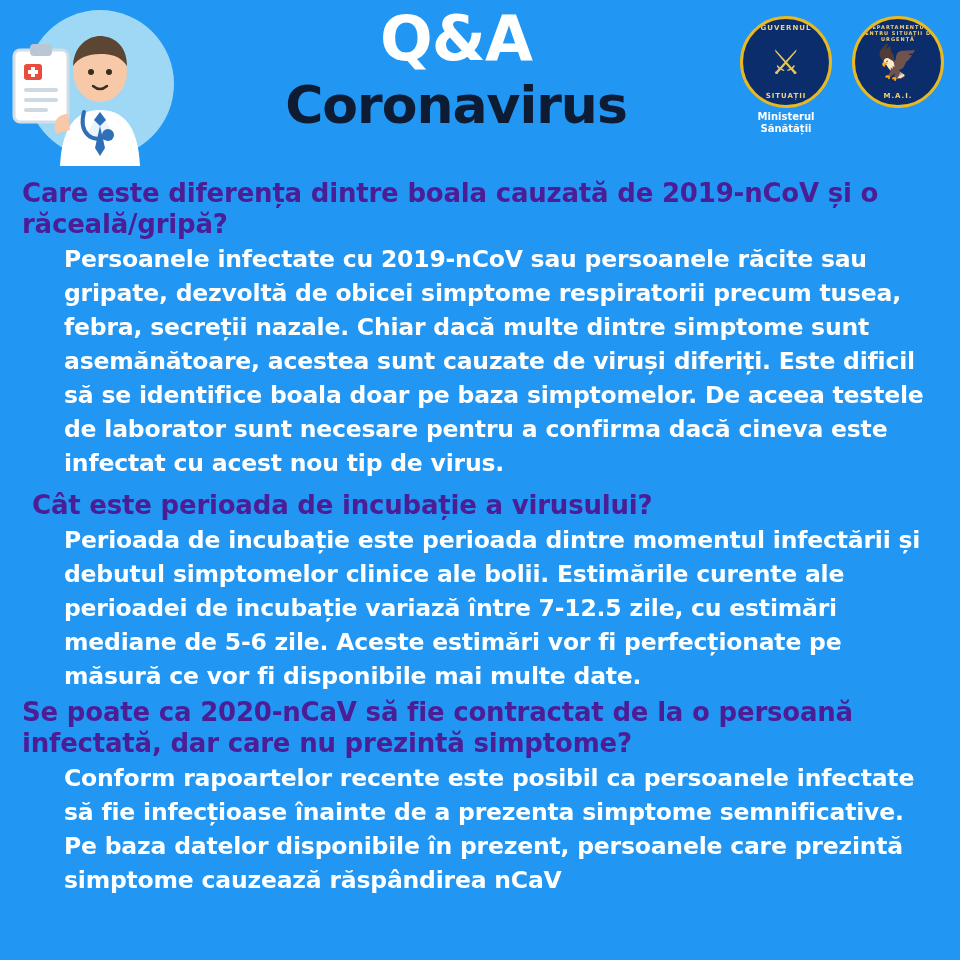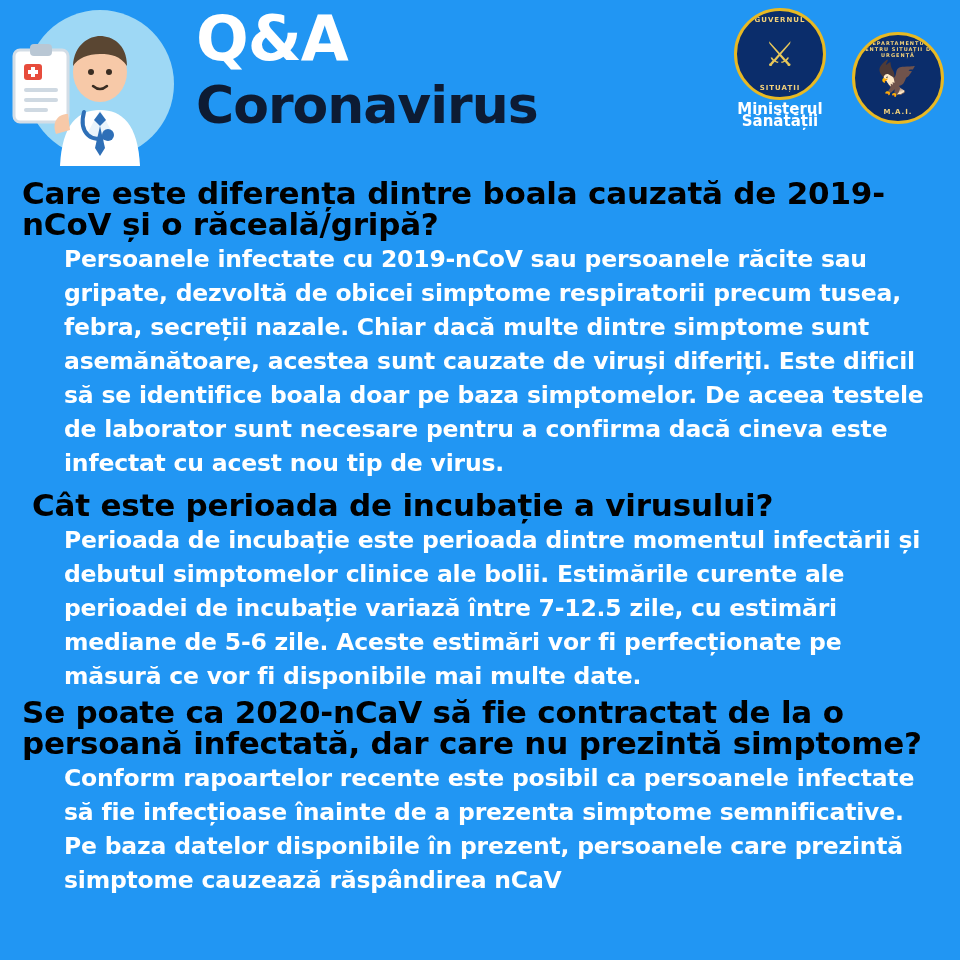--- a/index.html
+++ b/index.html
@@ -32,45 +32,45 @@
     left: 8px;
     top: 6px;
     width: 172px;
     height: 160px;
   }
   .title-block {
     position: absolute;
     left: 196px;
     top: 6px;
     width: 520px;
-    text-align: left;
+    text-align: center;
   }
   .title-qa {
     font-family: "DejaVu Sans", sans-serif;
     font-weight: bold;
     font-size: 62px;
     line-height: 66px;
     color: #ffffff;
     letter-spacing: -1px;
   }
   .title-corona {
     font-family: "DejaVu Sans", sans-serif;
     font-weight: bold;
     font-size: 52px;
     line-height: 66px;
     color: #0d1b33;
     letter-spacing: -1px;
   }
   .logos {
     position: absolute;
     right: 10px;
-    top: 8px;
+    top: 16px;
     display: flex;
-    gap: 14px;
-    align-items: flex-end;
+    gap: 8px;
+    align-items: flex-start;
   }
   .logo-wrap {
     text-align: center;
     width: 104px;
   }
   .seal {
     width: 92px;
     height: 92px;
     margin: 0 auto;
     border-radius: 50%;
@@ -97,34 +97,34 @@
     top: auto;
     bottom: 5px;
   }
   .seal .crest {
     font-size: 34px;
     line-height: 1;
     color: #e8c75a;
   }
   .logo-caption {
     margin-top: 3px;
-    font-size: 15px;
+    font-size: 10px;
     color: #ffffff;
     font-weight: bold;
     line-height: 12px;
   }
 
   
   .content {
     padding: 4px 18px 0 22px;
   }
   .question {
-    color: #000000;
-    font-weight: bold;
-    font-size: 31px;
+    color: #4c1d95;
+    font-weight: bold;
+    font-size: 26px;
     line-height: 31px;
     letter-spacing: -0.2px;
     margin: 6px 0 2px 0;
   }
   .answer {
     color: #ffffff;
     font-weight: bold;
     font-size: 23.5px;
     line-height: 34px;
     letter-spacing: -0.2px;

